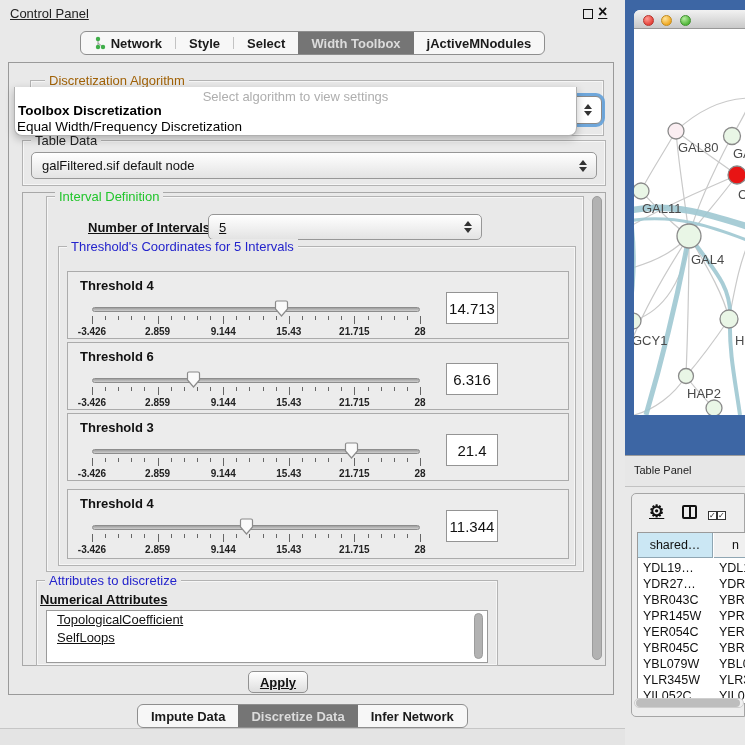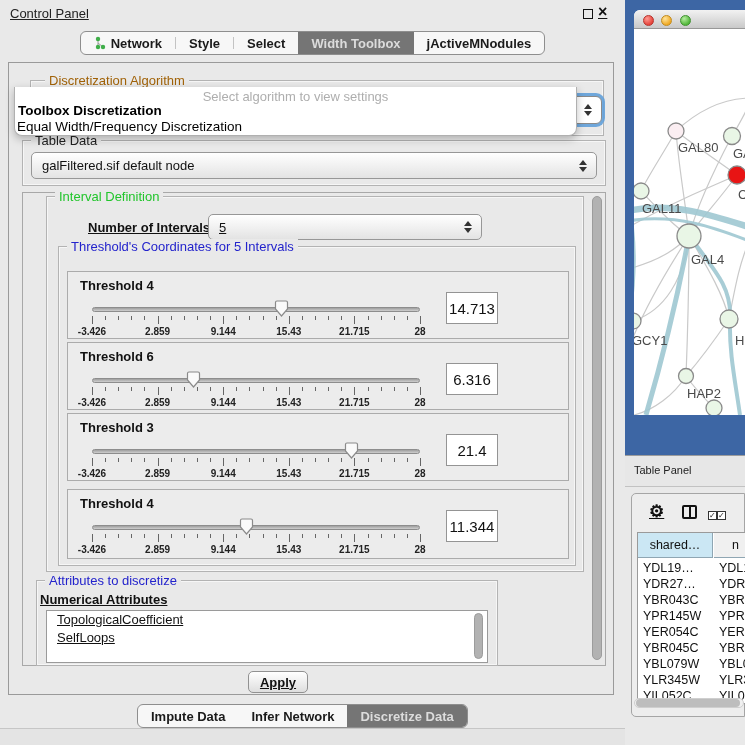--- a/index.html
+++ b/index.html
@@ -359,25 +359,25 @@
     </div>
   <div class="abs vthumb" style="left:474px;top:613px;width:9px;height:46px;"></div>
 
   <button class="abs btn" style="left:248px;top:671px;width:60px;height:22px;">Apply</button>
 
   <div class="abs" style="left:137px;top:704px;">
     <div class="tabbar" id="bottomTabs">
         <div class="tab">
           <span>Impute Data</span>
         </div>
-        <div class="tab">
-          <span>Infer Network</span>
-        </div>
         <div class="tab sel">
           <span>Discretize Data</span>
+        </div>
+        <div class="tab">
+          <span>Infer Network</span>
         </div>
       </div>
   </div>
   <div class="abs footer"></div>
 
   <div class="abs blue-frame"></div>
   <div class="abs mac-win">
     <div class="mac-titlebar">
       <span class="light l-red"></span>
       <span class="light l-yellow"></span>

